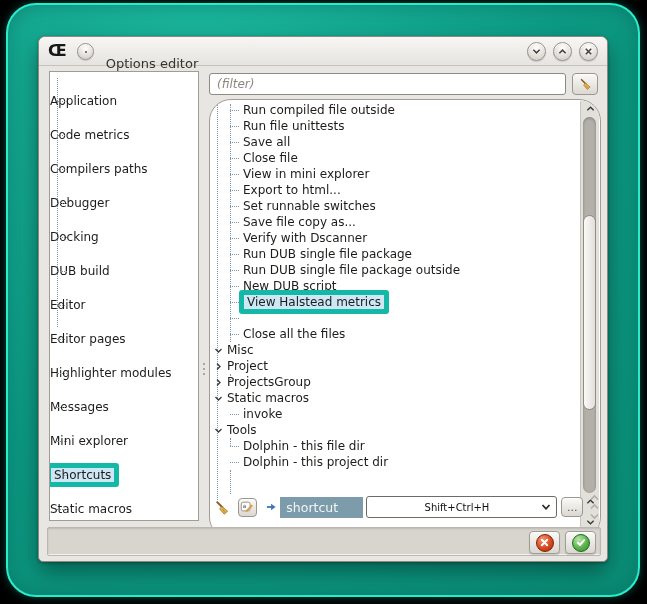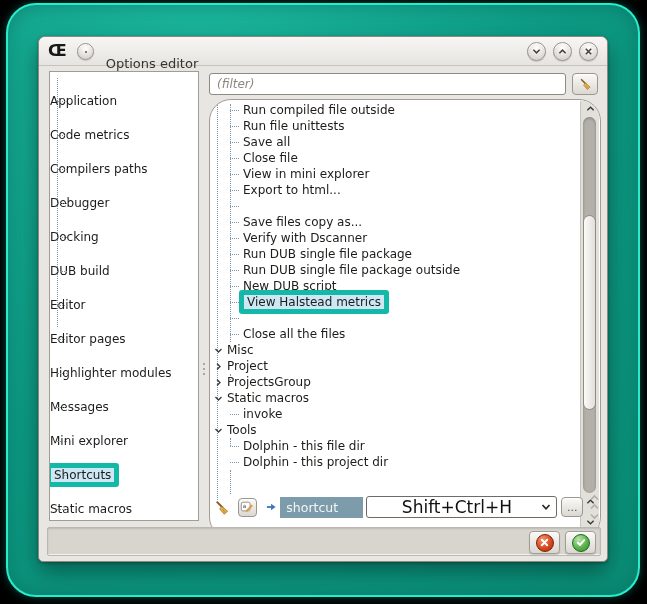--- a/index.html
+++ b/index.html
@@ -93,21 +93,21 @@
   
   .prop-row { position: absolute; left: 170px; top: 457px; width: 392px; height: 26px;
               display: flex; align-items: center; text-align: center; }
   .icon-broom-flat { width: 22px; height: 20px; margin-left: 2px; display:flex; align-items:center; justify-content:center; }
   .btn-rename { position: static; width: 19px; height: 19px; margin-left: 5px; }
   .cell-marker { width: 18px; height: 21px; margin-left: 6px; display: flex; align-items: center; justify-content: center; }
   .cell-name { width: 84px; height: 21px; background: #7d9cab; color: #f3f5f5;
                font-size: 12.5px; display: flex; align-items: center; padding-left: 6px; }
   .combo { width: 193px; height: 22px; margin-left: 3px; background: #fff;
            border: 1px solid #6f6b64; border-radius: 3px; display: flex; align-items: center;
-           padding: 0 5px; font-size: 17px; color: #101010; }
+           padding: 0 5px; font-size: 10px; color: #101010; }
   .combo .val { flex: 1 1 auto; }
   .btn-more { position: static; width: 22px; height: 20px; margin-left: 4px;
               font-size: 11px; color: #55524c; }
   .mini-scroll { width: 14px; margin-left: 4px; display: flex; flex-direction: column;
                  align-items: center; gap: 1px; }
 
   
   .statusbar { position: absolute; left: 8px; top: 490px; width: 554px; height: 29px;
                background: #d8d5cf; border: 1px solid #bcb8b1; border-radius: 2px;
                box-shadow: inset 0 1px 2px rgba(0,0,0,.13), inset 0 -1px 0 #f4f3ef; }
@@ -259,24 +259,25 @@
       <div class="tree-row lvl1">
         <span class="conn"></span>
         <span class="lab">View in mini explorer</span>
       </div>
       <div class="tree-row lvl1">
         <span class="conn"></span>
         <span class="lab">Export to html...</span>
       </div>
       <div class="tree-row lvl1">
         <span class="conn"></span>
-      </div>
-      <div class="tree-row lvl1">
-        <span class="conn"></span>
-        <span class="lab">Save files copy as...</span>
+        <span class="lab">Set runnable switches</span>
+      </div>
+      <div class="tree-row lvl1">
+        <span class="conn"></span>
+        <span class="lab">Save file copy as...</span>
       </div>
       <div class="tree-row lvl1">
         <span class="conn"></span>
         <span class="lab">Verify with Dscanner</span>
       </div>
       <div class="tree-row lvl1">
         <span class="conn"></span>
         <span class="lab">Run DUB single file package</span>
       </div>
       <div class="tree-row lvl1">

